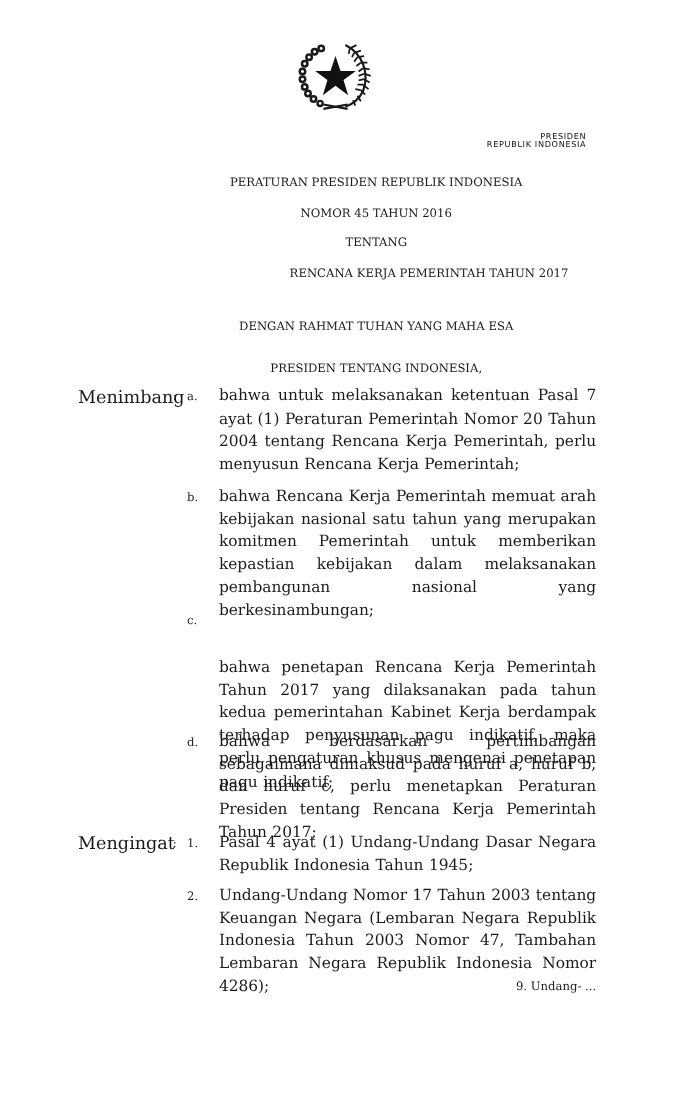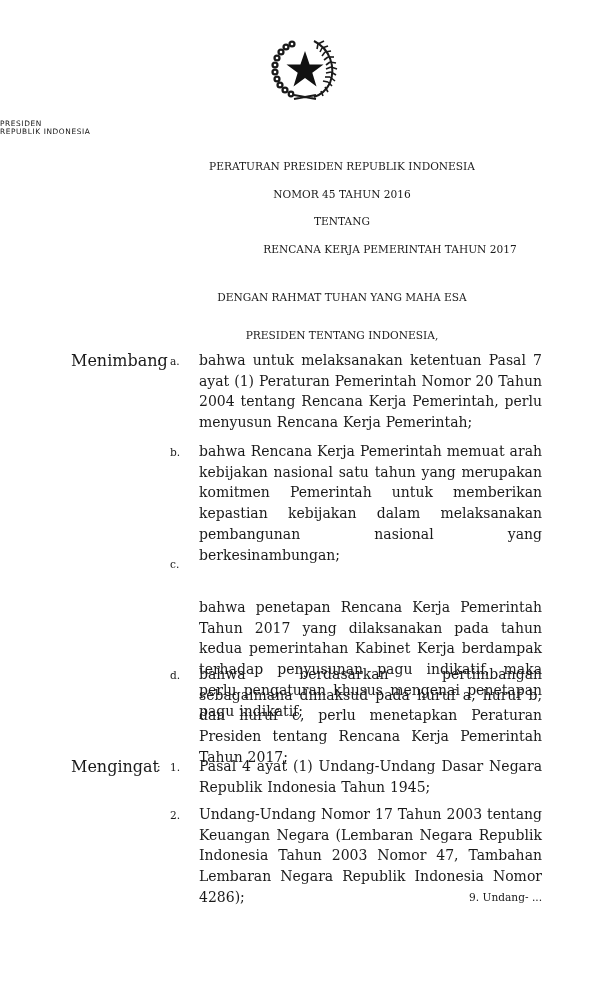--- a/index.html
+++ b/index.html
@@ -3,21 +3,21 @@
 <meta charset="utf-8">
 <style>
   html, body { margin: 0; padding: 0; background: #ffffff; }
   body {
     width: 612px; height: 1008px; position: relative; overflow: hidden;
     font-family: "DejaVu Serif", "Liberation Serif", serif;
     color: #1a1a1a;
   }
   .emblem { position: absolute; left: 270px; top: 37px; width: 70px; height: 68px; }
   .emblem-caption {
-    position: absolute; left: 0; width: 533px; text-align: left;
+    position: absolute; left: 0; width: 533px; text-align: right;
     font-family: "DejaVu Sans", "Liberation Sans", sans-serif;
     font-size: 7.4px; letter-spacing: 0.6px; line-height: 9px; color: #111;
   }
   .cap1 { top: 119px; }
   .cap2 { top: 127px; }
   .center-line {
     position: absolute; left: 0; width: 592px; text-align: center;
     font-size: 10.6px; line-height: 14px; color: #1a1a1a; margin-left: 46px;
   }
   .label {

